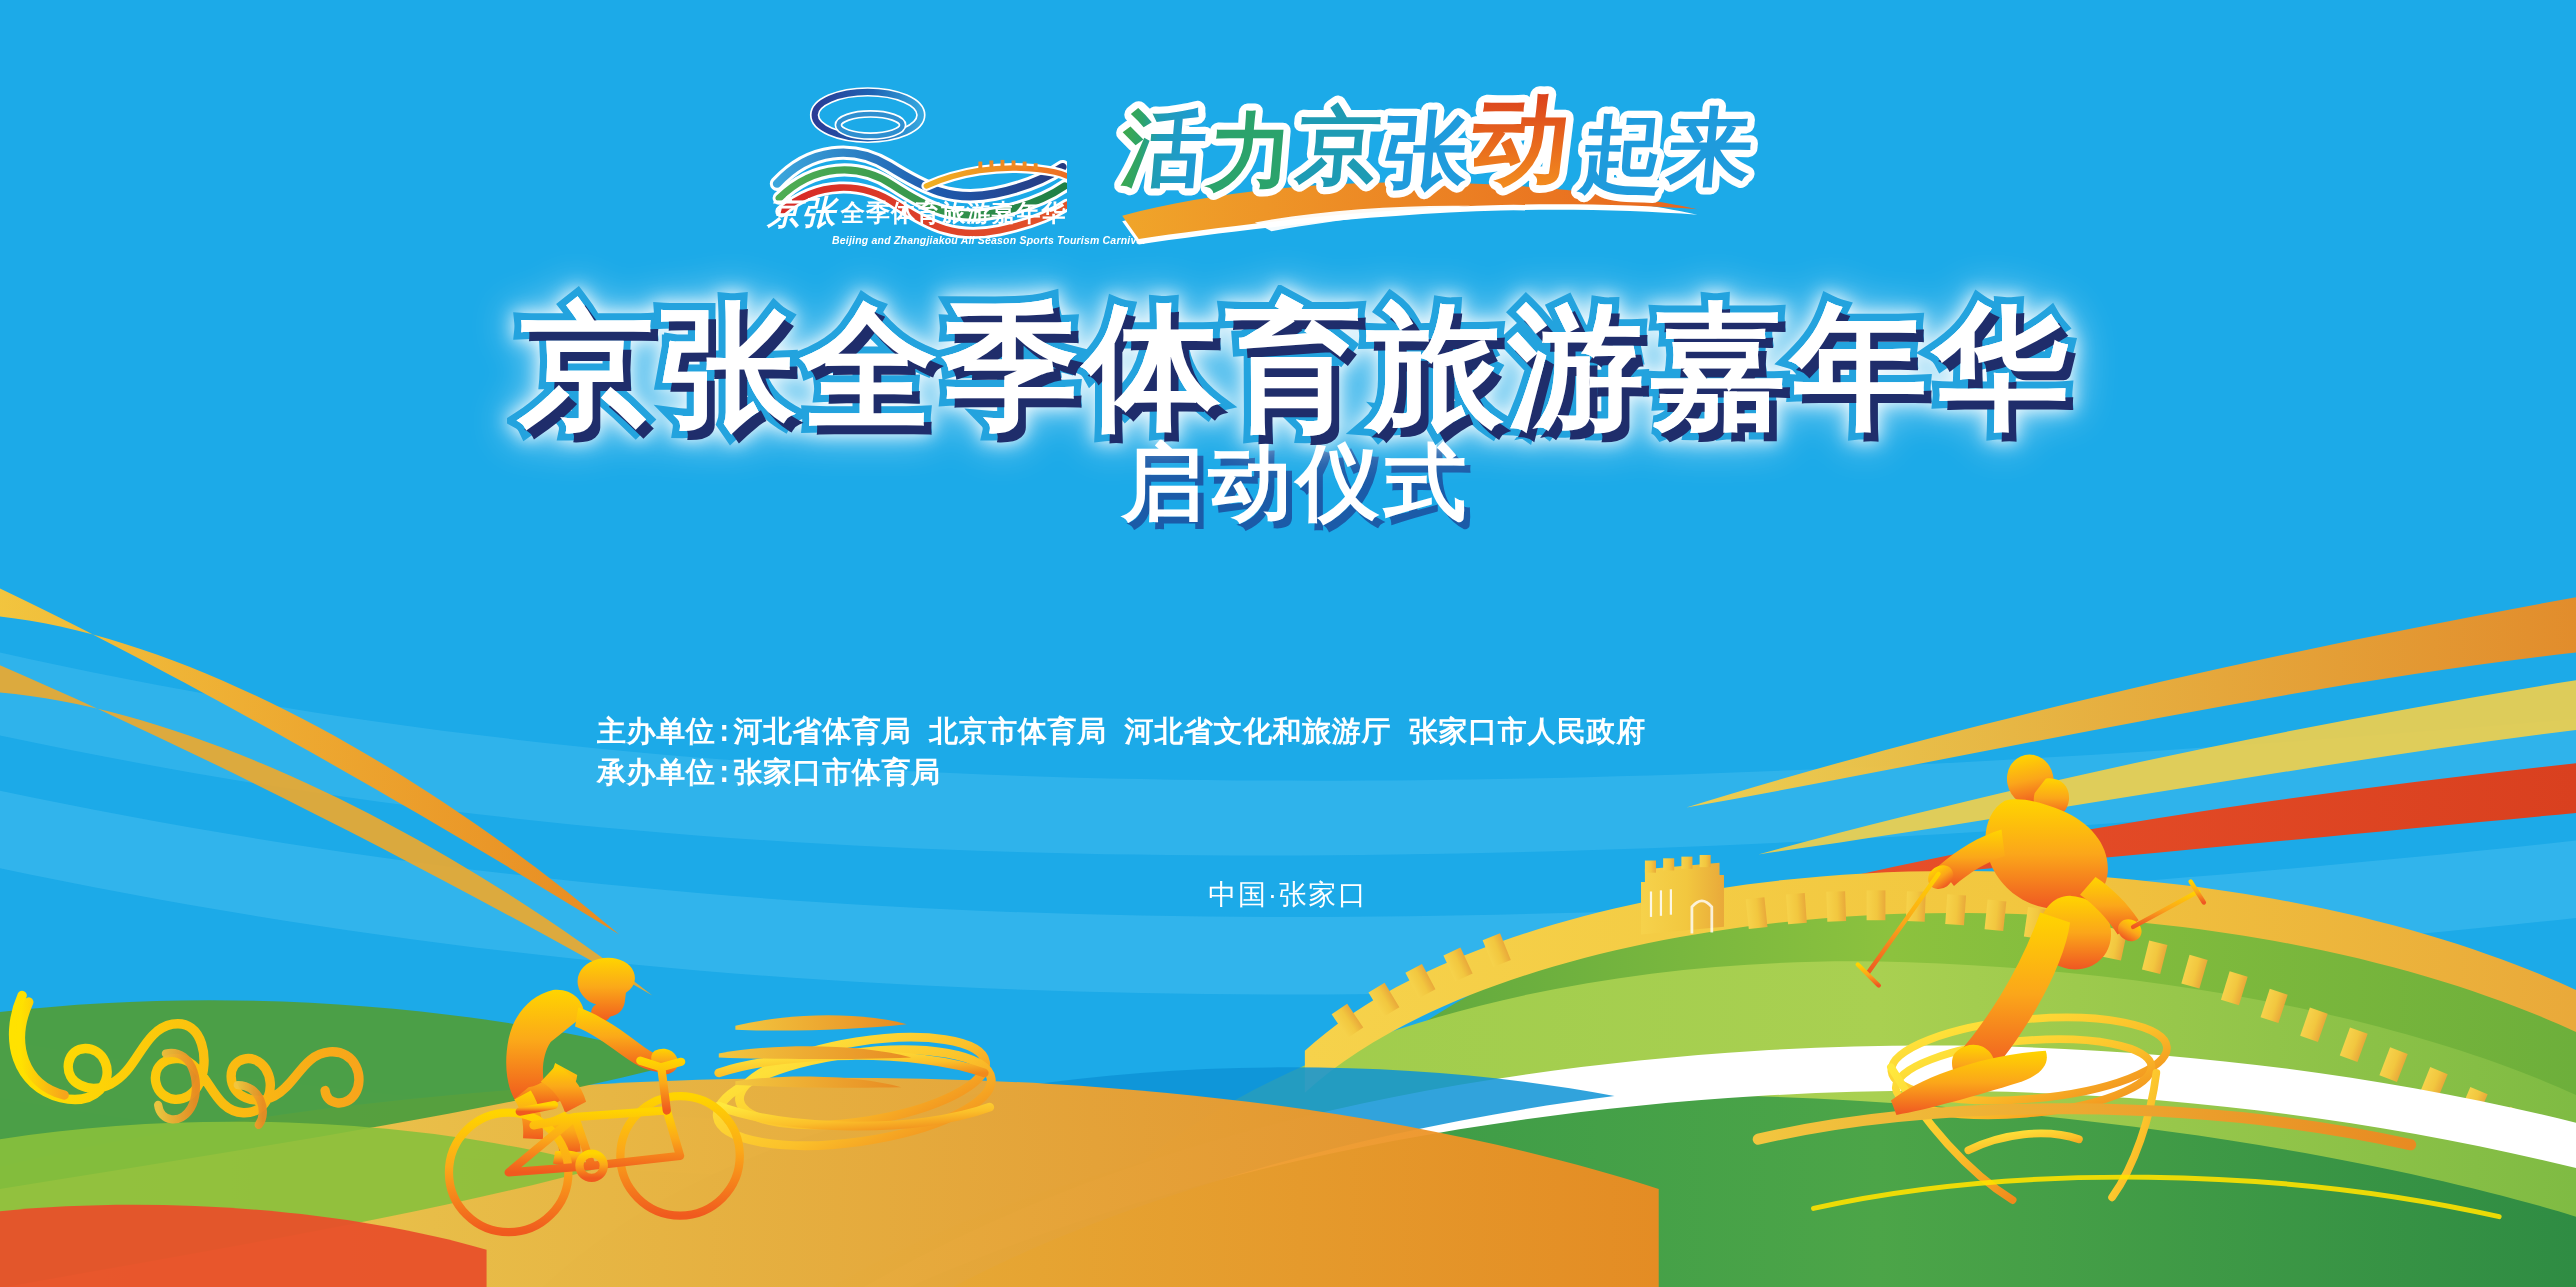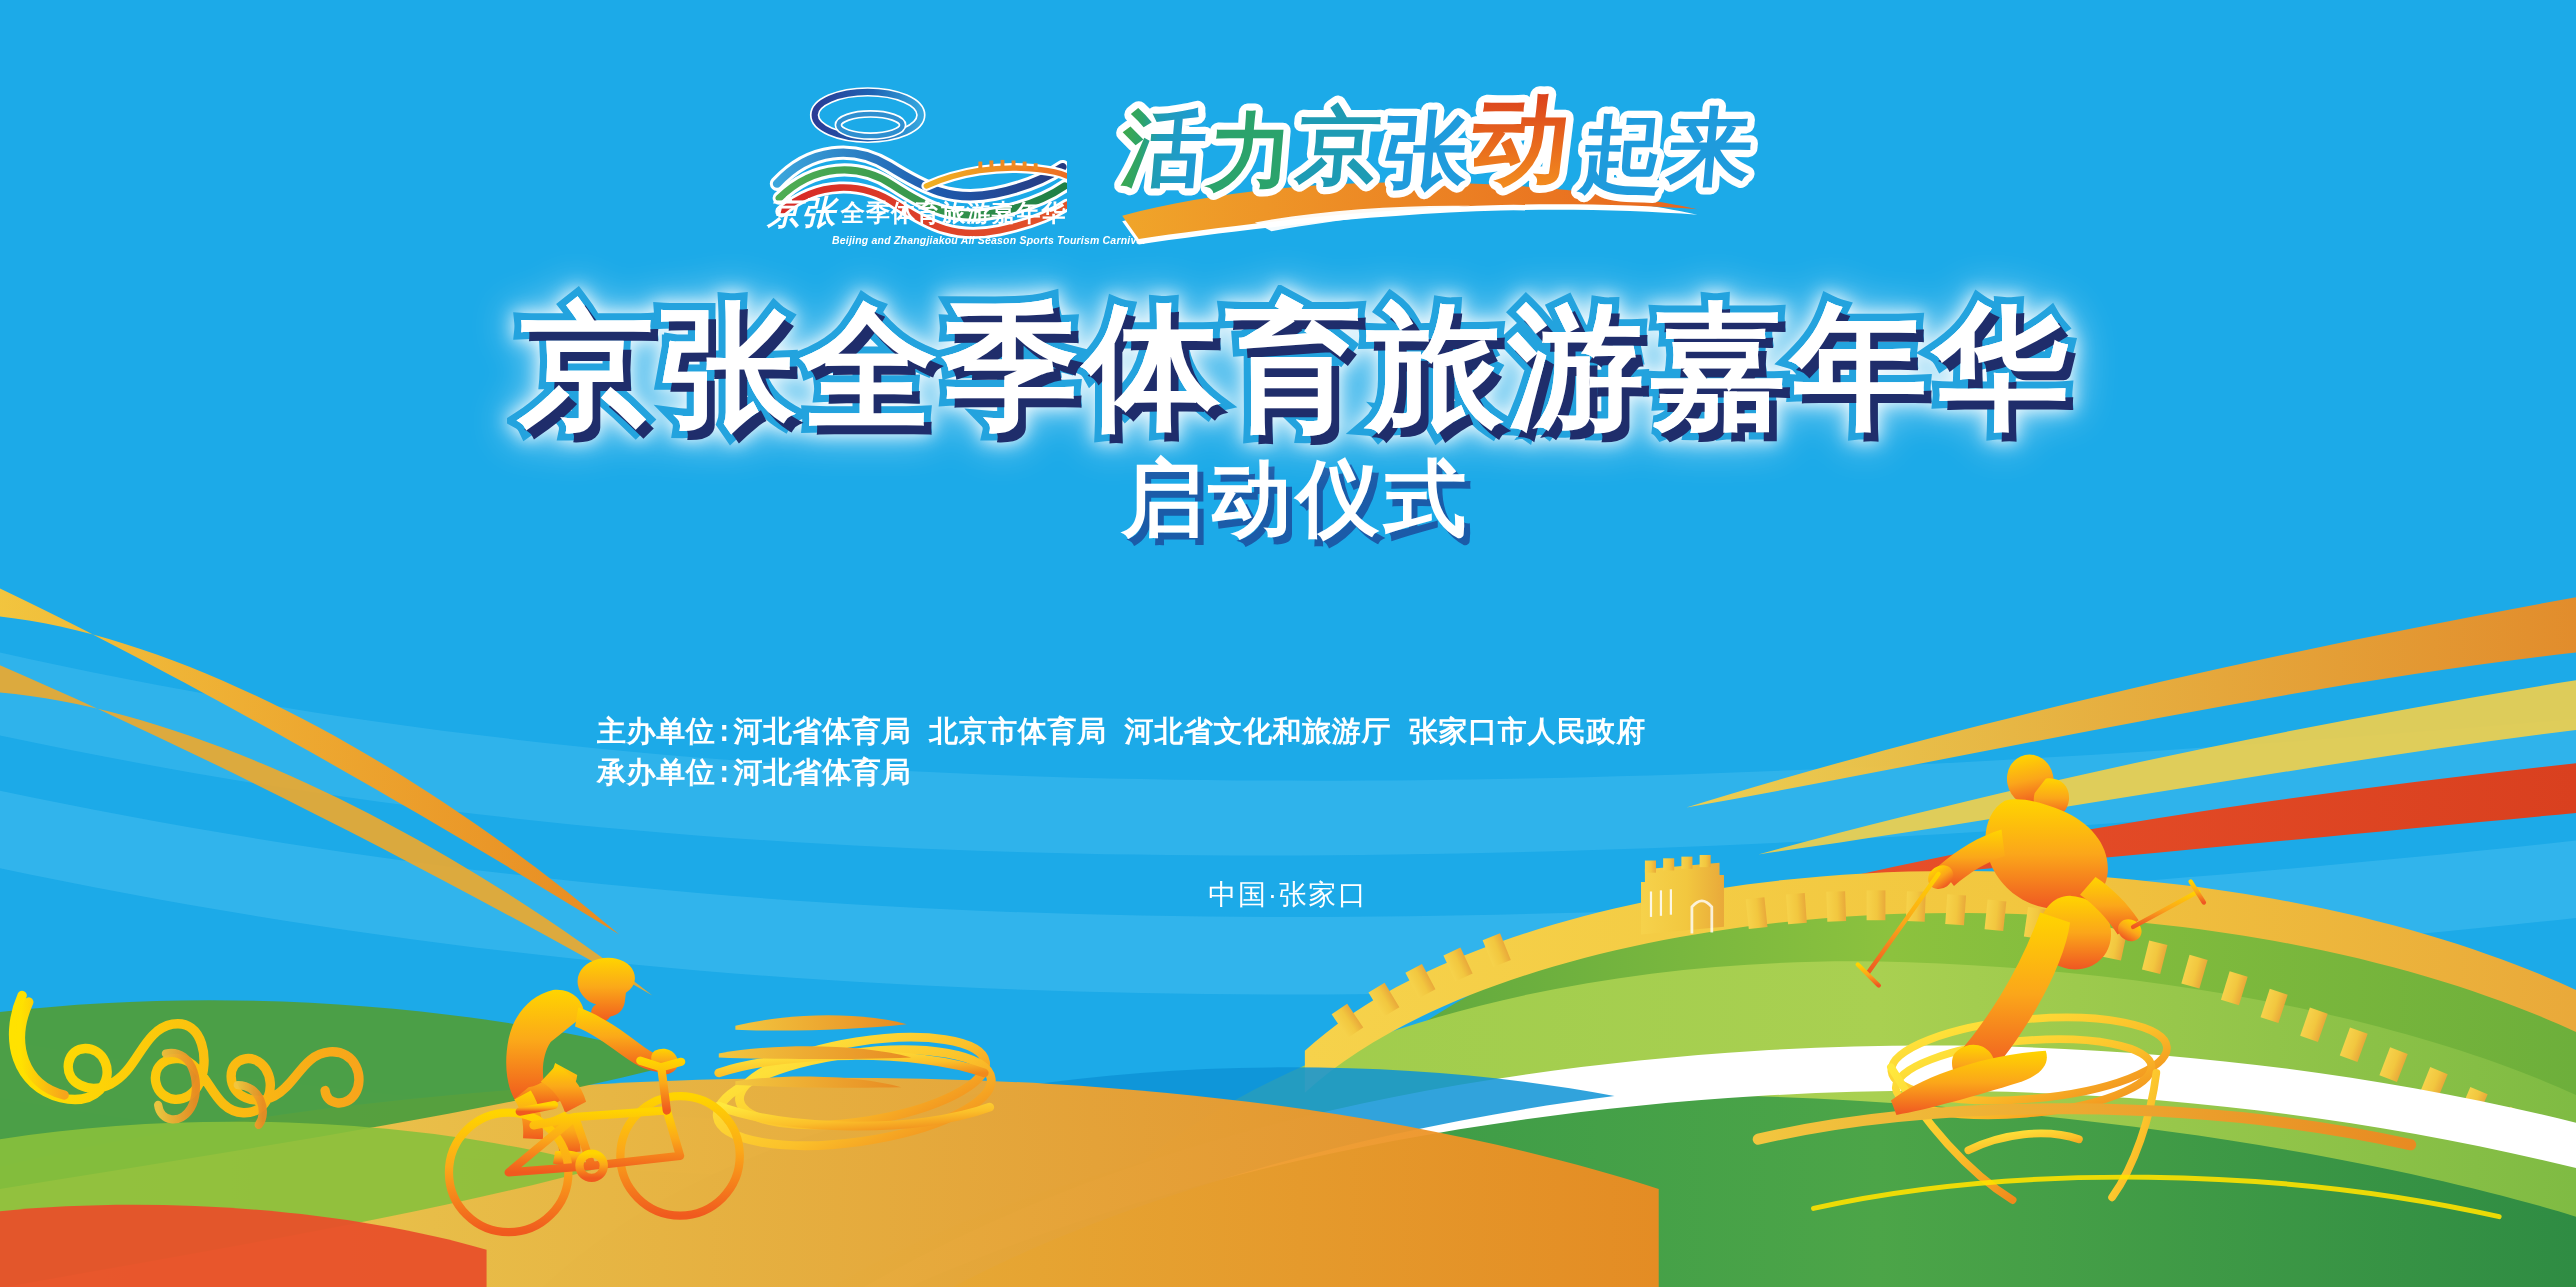--- a/index.html
+++ b/index.html
@@ -49,21 +49,21 @@
     color:#ffffff;
     -webkit-text-stroke:14.4px #23A3DE;
     paint-order:stroke fill;
     text-shadow:
       7.7px 8.8px 0 #1F2D6B,
       0 0 0 #fff;
     filter:drop-shadow(0 0 8.8px rgba(255,255,255,.95))
            drop-shadow(0 0 19px rgba(255,255,255,.55));
   }
   #sub-title{
-    display:block;margin-top:22px;
+    display:block;margin-top:6px;
     font-size:83px;line-height:1;font-weight:bold;letter-spacing:4.4px;
     color:#ffffff;
     text-shadow:6px 6.6px 0 #1B5BA8;
   }
 
   
   #info{
     position:absolute;left:597px;top:713px;width:1659px;
     color:#fff;pointer-events:none;font-family:Liberation Mono, monospace;
   }
@@ -443,19 +443,19 @@
     </div>
   </div>
 
   <div id="title-block">
     <span id="main-title">京张全季体育旅游嘉年华</span>
     <span id="sub-title">启动仪式</span>
   </div>
 
   <div id="info">
     <div class="info-line">主办单位:河北省体育局 北京市体育局 河北省文化和旅游厅 张家口市人民政府</div>
-    <div class="info-line">承办单位:河北省体育局</div>
+    <div class="info-line">承办单位:张家口市体育局</div>
   </div>
 
   <div id="location">中国·张家口</div>
 
 </div>
 
 
 </body></html>

